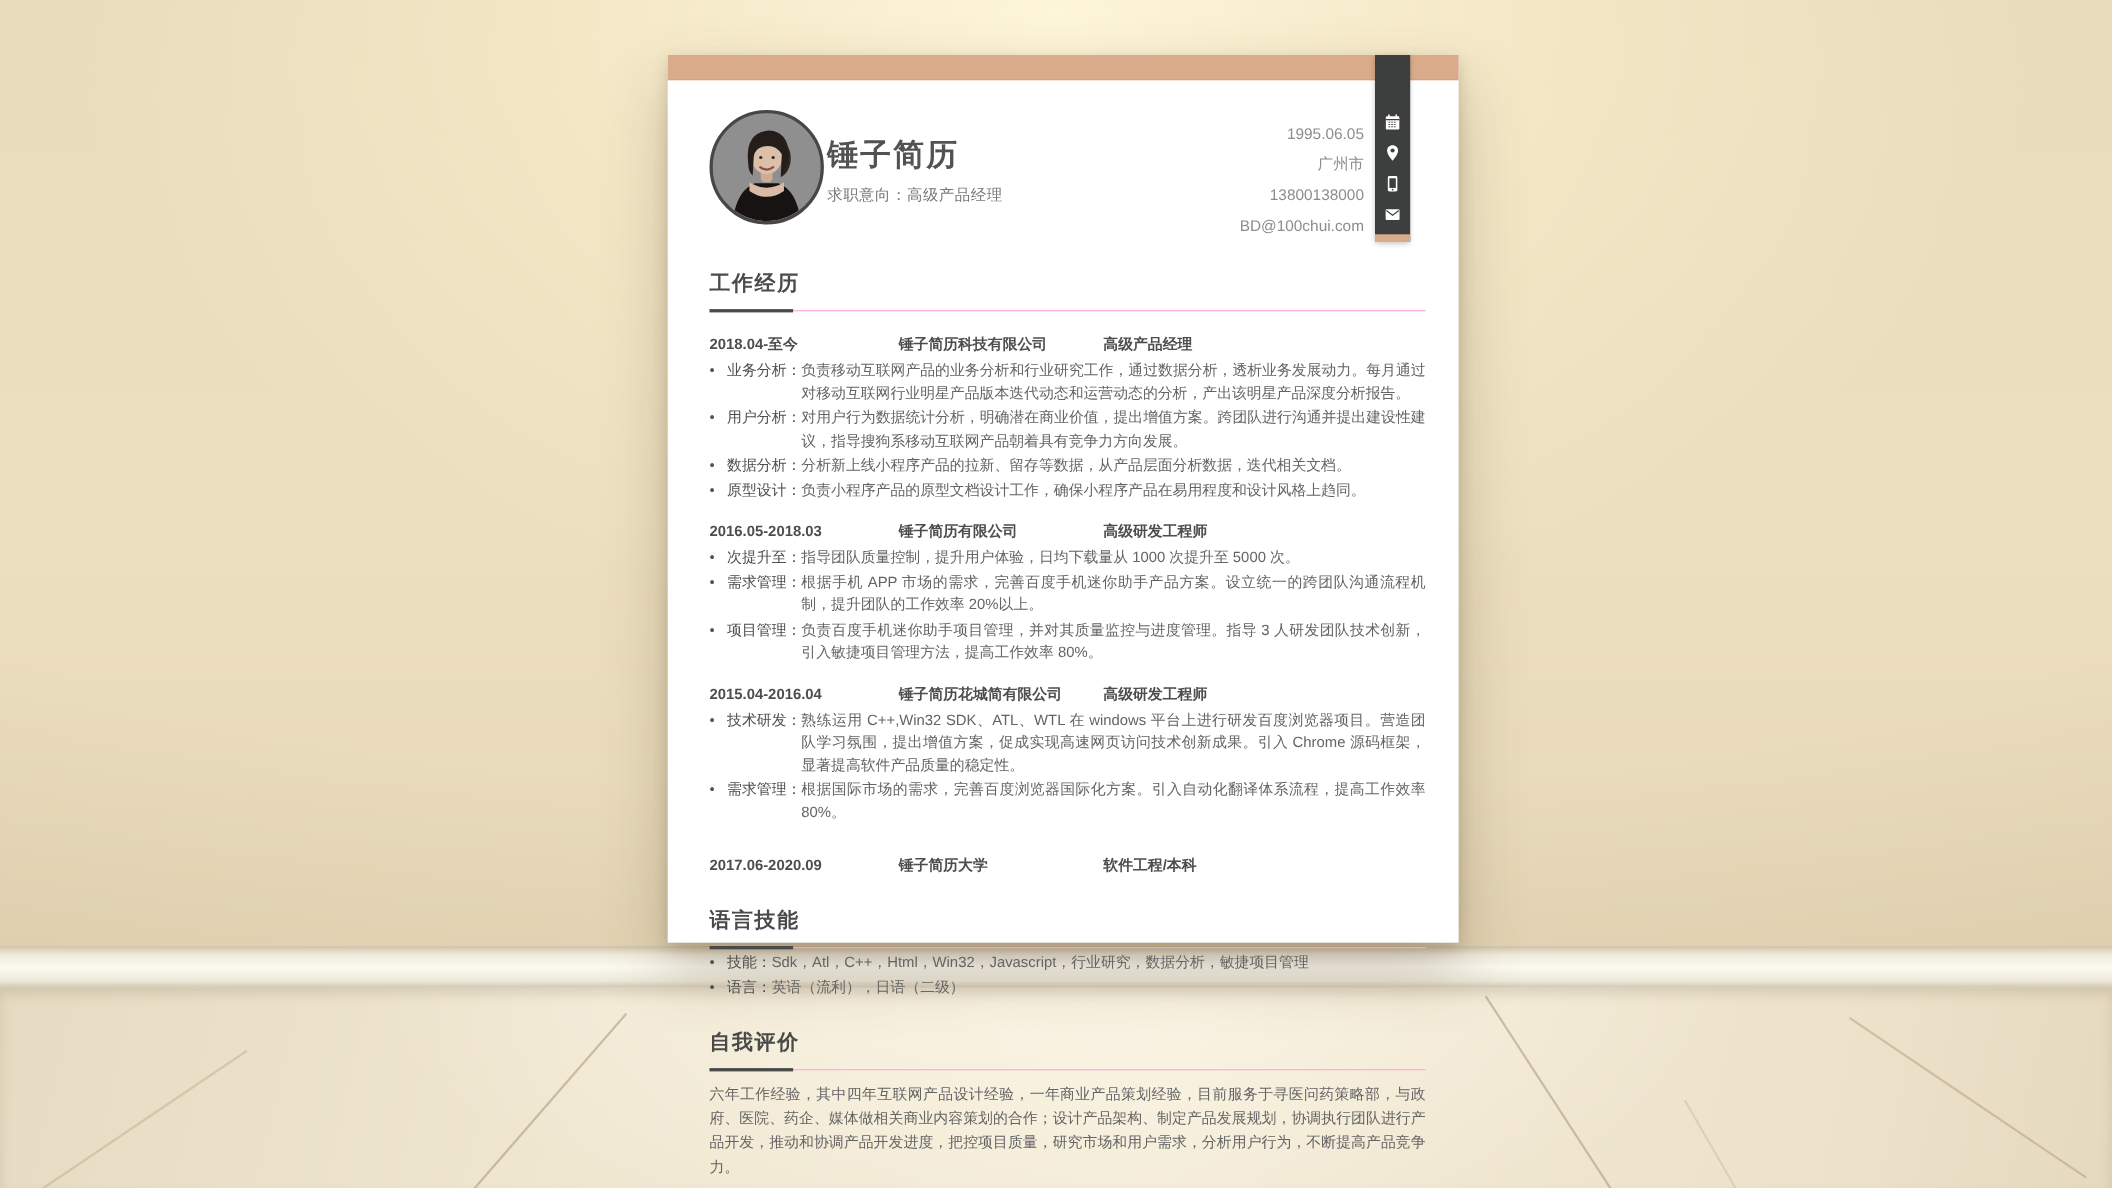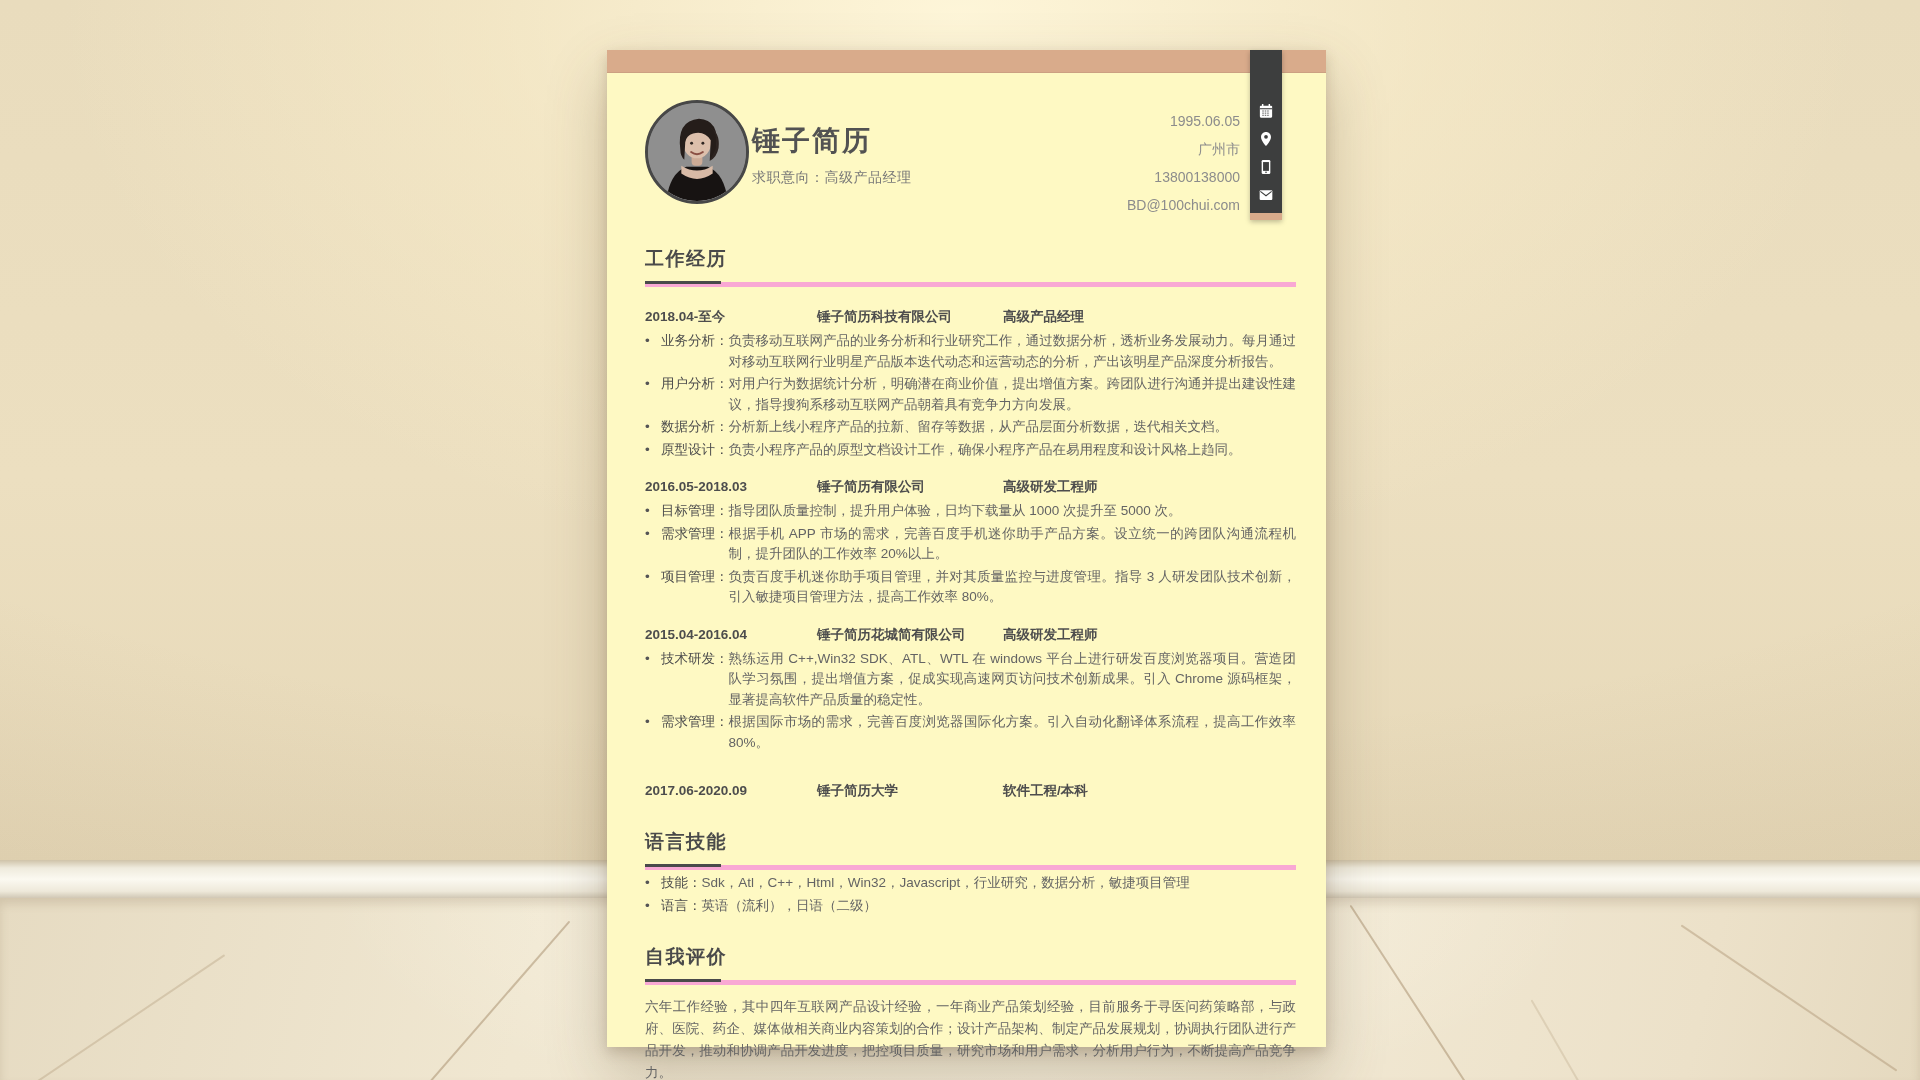--- a/index.html
+++ b/index.html
@@ -28,21 +28,21 @@
       linear-gradient(103deg, #e6dbc2 0%, #f0e7d1 28%, #f4ecd8 55%, #ece1c9 88%, #e5d9bf 100%);
     box-shadow: inset 0 6px 10px rgba(120,100,70,.18); }
   .seam { position:absolute; width:2px; background:rgba(150,122,86,.42); border-radius:2px; }
   .seam-l1 { left:498px; top:895px; height:215px; transform:rotate(41deg); }
   .seam-l2 { left:120px; top:900px; height:250px; transform:rotate(56deg); opacity:.6; }
   .seam-r1 { left:1408px; top:888px; height:215px; transform:rotate(-33deg); }
   .seam-r2 { left:1788px; top:868px; height:260px; transform:rotate(-56deg); opacity:.8; }
   .seam-r3 { left:1568px; top:990px; height:150px; transform:rotate(-30deg); opacity:.45; }
 
   
-  .page { position:absolute; left:607px; top:50px; width:719px; height:997px; background:#fef9c3;
+  .page { position:absolute; left:607px; top:50px; width:719px; height:807px; background:#ffffff;
     box-shadow: 0 5px 12px rgba(95,75,45,.22), 0 26px 55px rgba(95,75,45,.30); }
   .topbar { height:23px; background:#d9ab8b; border-bottom:1px solid rgba(0,0,0,.06); }
 
   
   .tab { position:absolute; top:0; right:44px; width:32px; height:170px; background:#3d3e3e;
     display:flex; flex-direction:column; align-items:center; padding-top:53px; gap:12px;
     box-shadow: 0 2px 5px rgba(0,0,0,.25); }
   .tab::after { content:''; position:absolute; left:0; right:0; bottom:0; height:7px; background:#d9ab8b; }
   .tab svg { width:16px; height:16px; display:block; }
 
@@ -54,21 +54,21 @@
   .identity { position:absolute; left:145px; top:50px; }
   .name { font-size:28px; font-weight:bold; color:#525252; letter-spacing:2px; line-height:36px; }
   .intent { margin-top:10px; font-size:14px; color:#787878; letter-spacing:.5px; }
   .contact { position:absolute; right:86px; top:34px; text-align:right; font-size:14px;
     line-height:28px; color:#8c8c8c; }
 
   
   .content { padding:0 30px 0 38px; }
   .sec { margin-top:28px; }
   .sec.first { margin-top:0; }
-  .sec-head { position:relative; padding-bottom:10px; border-bottom:5px solid #f9a8d4; }
+  .sec-head { position:relative; padding-bottom:10px; border-bottom:1px solid #f9a8d4; }
   .sec-head::after { content:''; position:absolute; left:0; bottom:-2px; width:76px; height:3px; background:#4a4a4a; }
   .sec-title { font-size:19px; font-weight:bold; color:#4a4a4a; letter-spacing:1.5px; line-height:26px; }
 
   .job { margin-top:20px; }
   .job + .job { margin-top:17px; }
   .row-grid { display:grid; grid-template-columns:172px 186px 1fr; font-size:13.5px; font-weight:bold;
     color:#4d4d4d; line-height:20px; }
   .edu-grid { margin-top:14px; }
 
   .bullets { margin-top:4px; }
@@ -193,21 +193,21 @@
 
         <div class="job">
           <div class="row-grid">
             <span>2016.05-2018.03</span>
             <span>锤子简历有限公司</span>
             <span>高级研发工程师</span>
           </div>
           <div class="bullets">
             <div class="bullet">
                 <span class="dot"></span>
-                <span class="lbl">目标管理：</span>
+                <span class="lbl">次提升至：</span>
                 <span class="txt">指导团队质量控制，提升用户体验，日均下载量从 1000 次提升至 5000 次。</span>
               </div>
             <div class="bullet">
                 <span class="dot"></span>
                 <span class="lbl">需求管理：</span>
                 <span class="txt">根据手机 APP 市场的需求，完善百度手机迷你助手产品方案。设立统一的跨团队沟通流程机制，提升团队的工作效率 20%以上。</span>
               </div>
             <div class="bullet">
                 <span class="dot"></span>
                 <span class="lbl">项目管理：</span>

